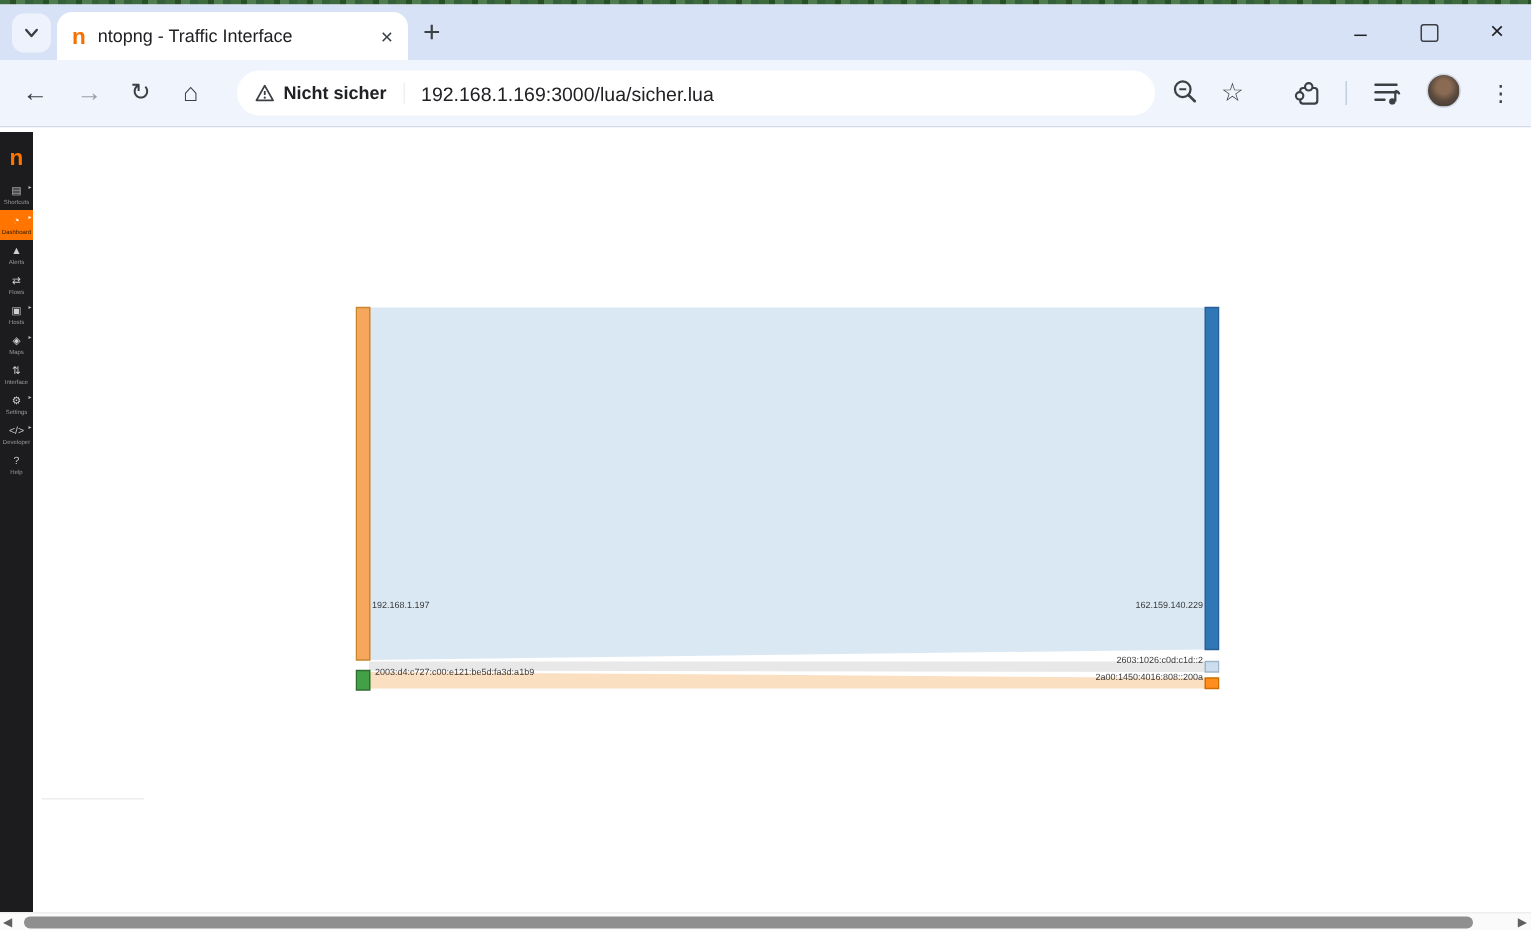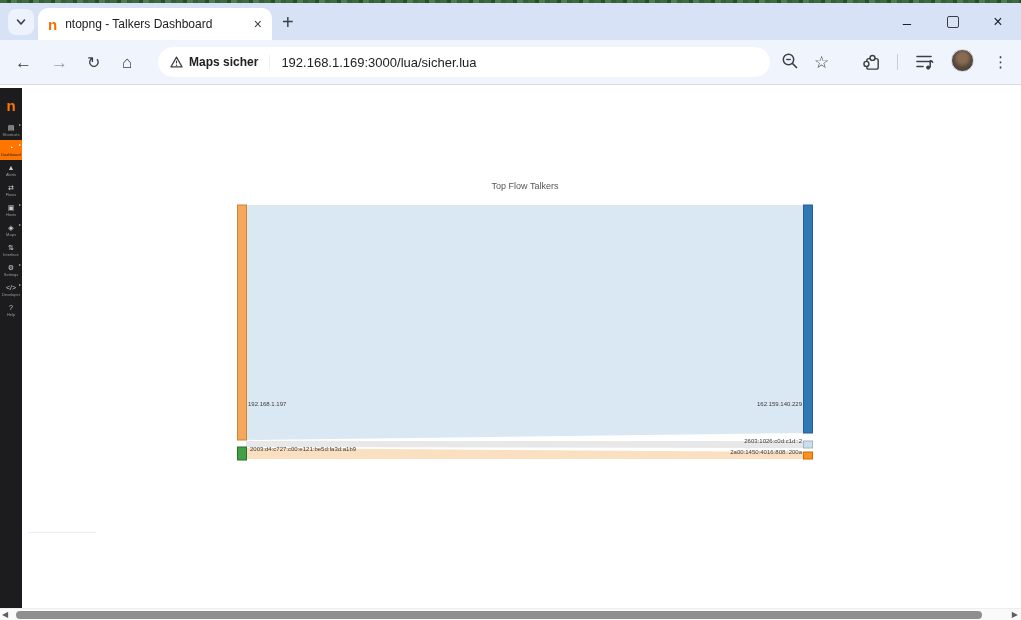--- a/index.html
+++ b/index.html
@@ -93,21 +93,21 @@
   <div class="green-strip"></div>
 
   <div class="titlebar">
     <div class="tab-search">
       <svg width="12" height="12" viewBox="0 0 12 12">
         <polyline points="2.5,4 6,8 9.5,4" fill="none" stroke="#3c4043" stroke-width="1.6" stroke-linecap="round" stroke-linejoin="round"></polyline>
       </svg>
     </div>
     <div class="tab">
       <span class="favicon">n</span>
-      <span class="tab-title">ntopng - Talkers Dashboard</span>
+      <span class="tab-title">ntopng - Traffic Interface</span>
       <span class="tab-close">×</span>
     </div>
     <div class="newtab">+</div>
     <div class="winbtn win-min">–</div>
     <div class="winbtn win-max">
         <span class="sq"></span>
       </div>
     <div class="winbtn win-close">×</div>
   </div>
 
@@ -117,21 +117,21 @@
     <span class="nav-ic ic-reload">↻</span>
     <span class="nav-ic ic-home">⌂</span>
 
     <div class="omnibox">
       <span class="sec-chip">
         <svg width="13" height="12" viewBox="0 0 14 13">
           <path d="M7 1.2 13 11.8 H1 Z" fill="none" stroke="#3c4043" stroke-width="1.3" stroke-linejoin="round"></path>
           <line x1="7" y1="5" x2="7" y2="8" stroke="#3c4043" stroke-width="1.3"></line>
           <circle cx="7" cy="9.9" r="0.8" fill="#3c4043"></circle>
         </svg>
-        <span class="sec-label">Maps sicher</span>
+        <span class="sec-label">Nicht sicher</span>
       </span>
       <span class="url-text">192.168.1.169:3000/lua/sicher.lua</span>
     </div>
 
     <svg class="ic-zoom" width="18" height="18" viewBox="0 0 18 18">
       <circle cx="7.5" cy="7.5" r="5.2" fill="none" stroke="#3c4043" stroke-width="1.5"></circle>
       <line x1="11.5" y1="11.5" x2="15.5" y2="15.5" stroke="#3c4043" stroke-width="1.7" stroke-linecap="round"></line>
       <line x1="5.2" y1="7.5" x2="9.8" y2="7.5" stroke="#3c4043" stroke-width="1.4"></line>
     </svg>
     <span class="ic-star">☆</span>
@@ -200,21 +200,20 @@
           <span class="lb">Developer</span>
           <span class="caret">▸</span>
         </div>
         <div class="side-item">
           <span class="ic">?</span>
           <span class="lb">Help</span>
         </div>
       </div>
     </div>
 
-    <div class="chart-title">Top Flow Talkers</div>
 
     <svg class="sankey" viewBox="0 0 576 262">
       <path d="M9,5 L567,5 L567,233 L9,240 Z" fill="#dae8f4"></path>
       <path d="M9,241 L567,241 L567,248 L9,247 Z" fill="#e8e8e8"></path>
       <path d="M9,248 L567,252 L567,259 L9,259 Z" fill="#fbdfc1"></path>
       <rect x="0.5" y="5" width="9" height="235" fill="#f6a75c" stroke="#c8862f" stroke-width="1"></rect>
       <rect x="0.5" y="247" width="9" height="13" fill="#43a047" stroke="#2c6e2f" stroke-width="1"></rect>
       <rect x="566.5" y="5" width="9" height="228" fill="#3077b5" stroke="#275f96" stroke-width="1"></rect>
       <rect x="566.5" y="241" width="9" height="7" fill="#ccdded" stroke="#9fb6ca" stroke-width="1"></rect>
       <rect x="566.5" y="252" width="9" height="7" fill="#ff8e1f" stroke="#cc6f00" stroke-width="1"></rect>

